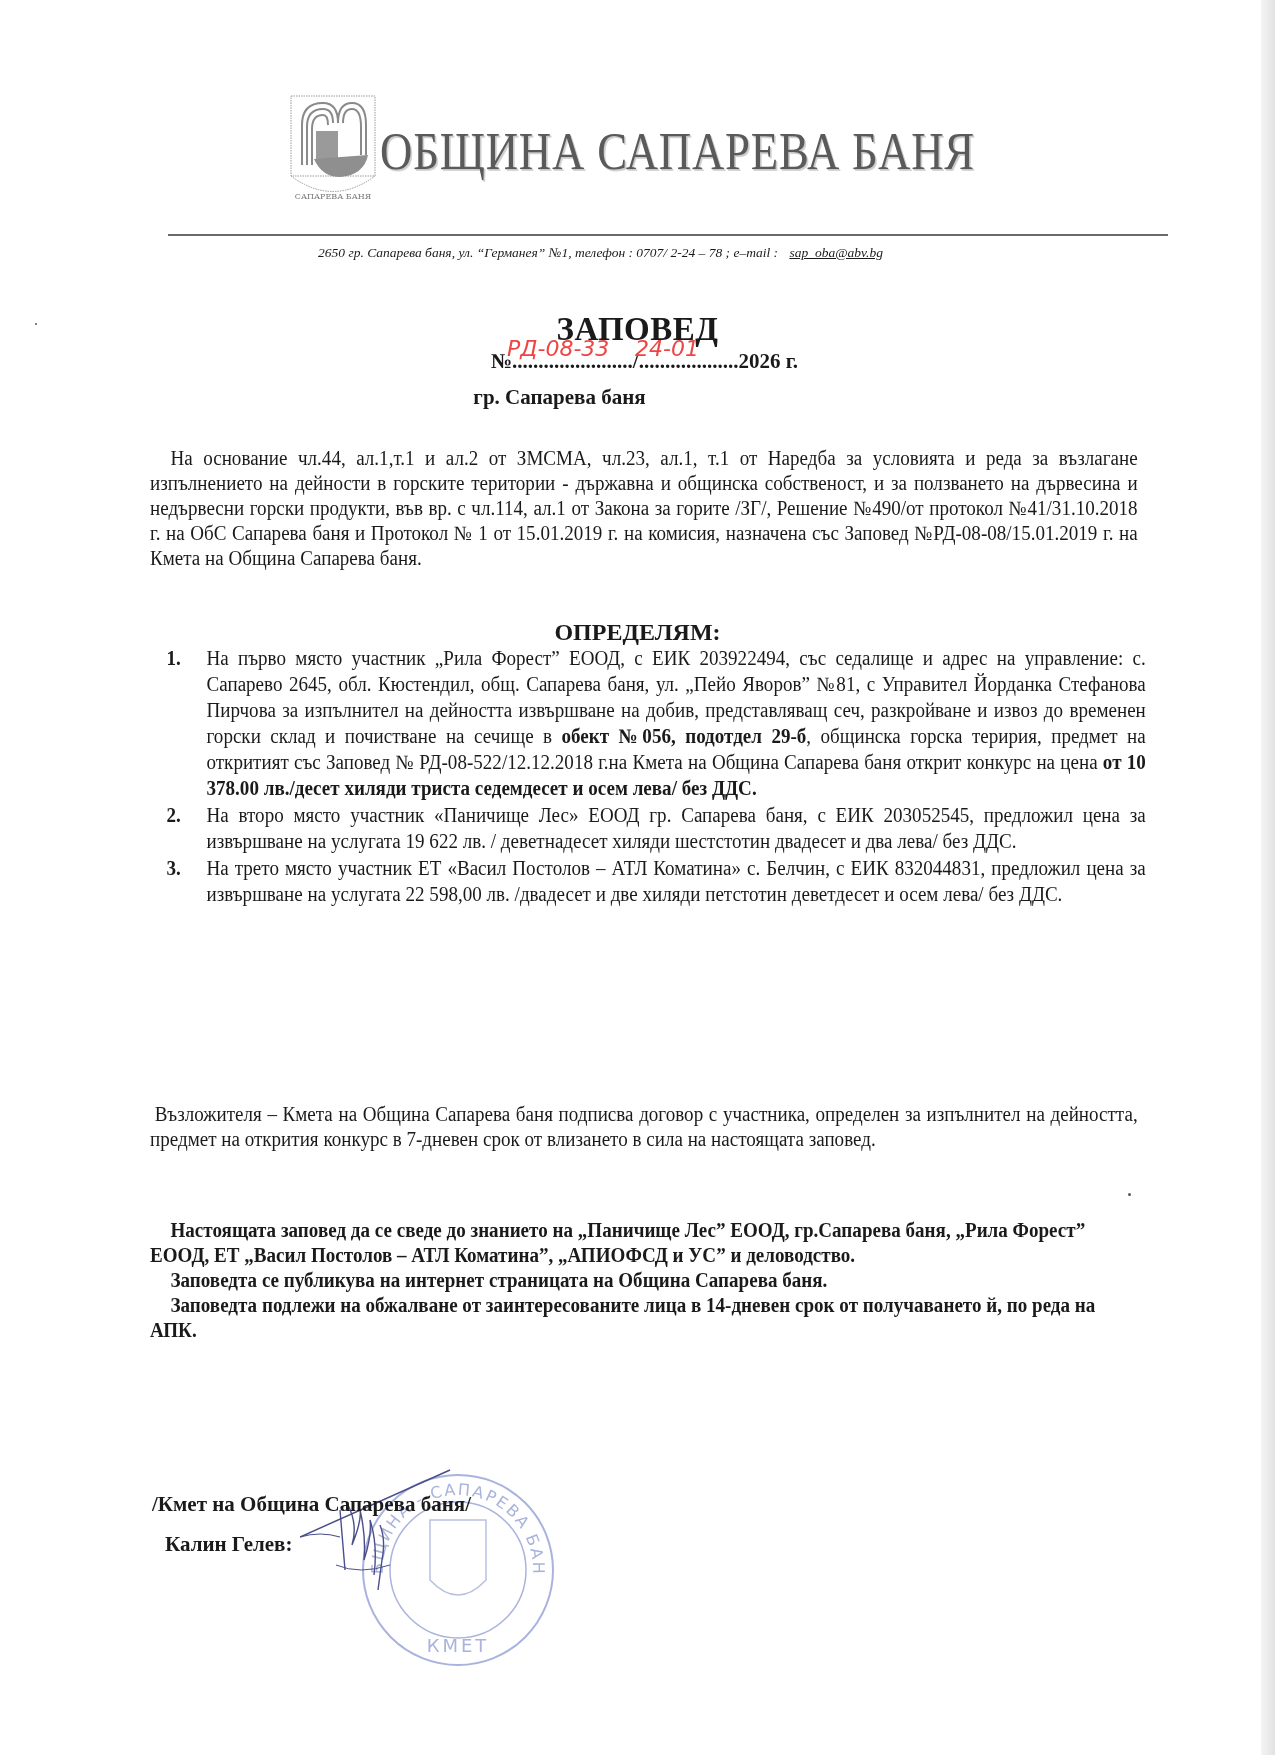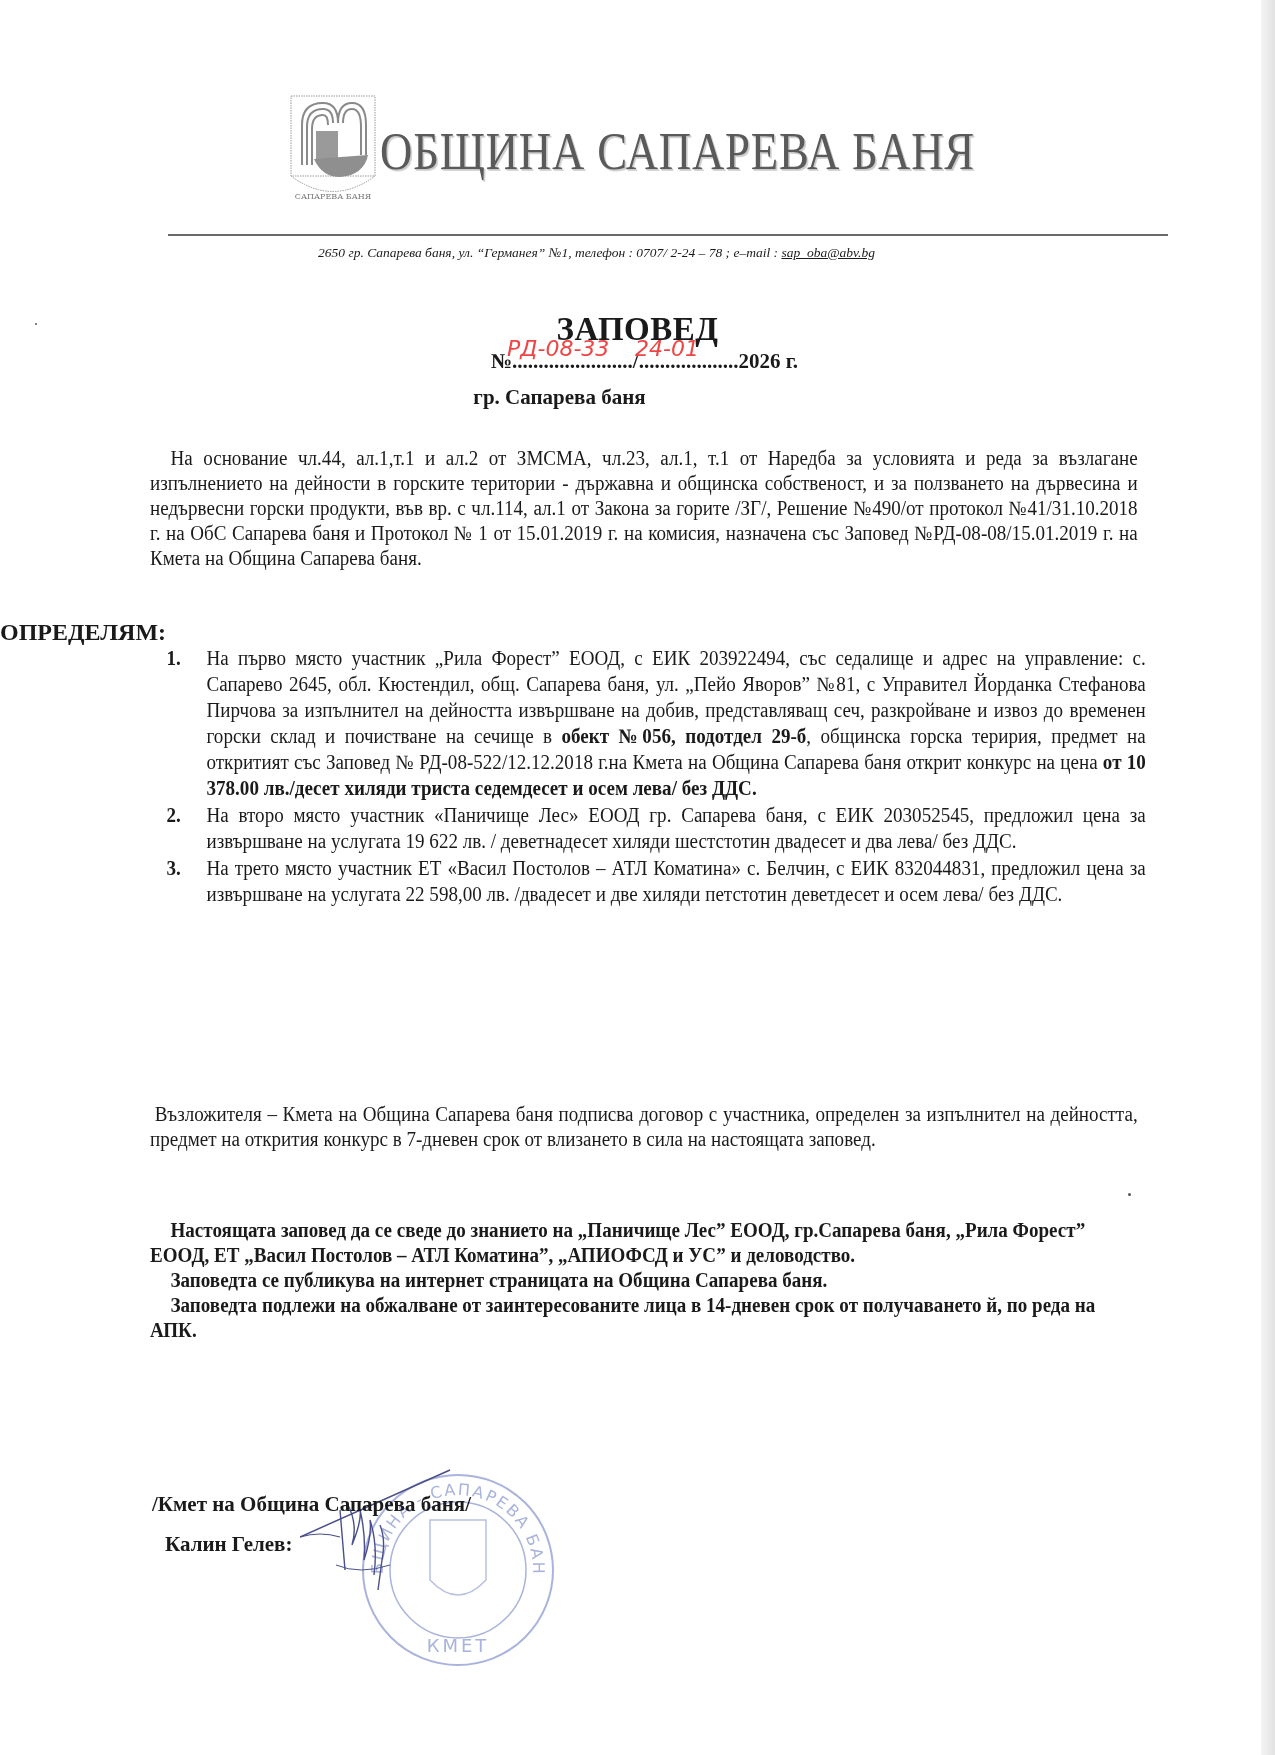--- a/index.html
+++ b/index.html
@@ -10,37 +10,37 @@
     
     .logo { position: absolute; left: 290px; top: 95px; width: 86px; height: 112px; }
     .org-name { position: absolute; left: 380px; top: 122px; font-size: 52px;
                 letter-spacing: 1px; color: #5a5a5a; font-weight: normal;
                 transform: scaleX(0.86); transform-origin: left center;
                 text-shadow: 1px 1px 0 #c8c8c8, 2px 2px 0 #d6d6d6; white-space: nowrap; }
     .head-rule { position: absolute; left: 168px; top: 234px; width: 1000px; height: 2px;
                  background: #6a6a6a; }
     .address { position: absolute; left: 318px; top: 245px; font-size: 13.5px; font-style: italic;
                white-space: nowrap; }
-    .address .email { text-decoration: underline; }
+    .address .email { text-decoration: underline; margin-left: 8px; }
     
     .title { position: absolute; left: 0; width: 1275px; top: 311px; text-align: center;
              font-weight: bold; font-size: 33px; letter-spacing: 0.5px; }
     .order-num { position: absolute; left: 491px; top: 349px; font-weight: bold; font-size: 21px;
                  white-space: nowrap; }
     .order-num .hand { position: absolute; font-family: "DejaVu Sans", sans-serif; font-weight: normal;
                        font-style: italic; color: #ef4444; font-size: 22px; top: -13px; }
     .hand-no { left: 16px; }
     .hand-date { left: 144px; }
     .city { position: absolute; left: 0; width: 1119px; top: 385px; text-align: center;
             font-weight: bold; font-size: 21px; }
     
     .para { position: absolute; left: 150px; width: 990px; font-size: 20.5px; line-height: 25px;
             text-align: justify; transform: scaleX(0.93); transform-origin: left top; }
     .para-1 { top: 446px; width: 1062px; }
-    .decision { position: absolute; left: 0; width: 1275px; top: 619px; 
+    .decision { position: absolute; left: 0; width: 1275px; top: 619px; text-align: center;
                 font-weight: bold; font-size: 24px; }
     .list { position: absolute; left: 160px; top: 645px; width: 1060px; transform: scaleX(0.93);
             transform-origin: left top; font-size: 20.5px; line-height: 26px; }
     .list-item { position: relative; padding-left: 50px; text-align: justify; margin-bottom: 1px; }
     .list-item .num { position: absolute; left: 7px; top: 0; font-weight: bold; }
     .b { font-weight: bold; }
     .para-2 { top: 1102px; width: 1062px; }
     .notice { position: absolute; left: 150px; top: 1218px; width: 1062px; font-weight: bold;
               font-size: 20.5px; line-height: 25px; transform: scaleX(0.93); transform-origin: left top; }
     .notice p { margin: 0; }

